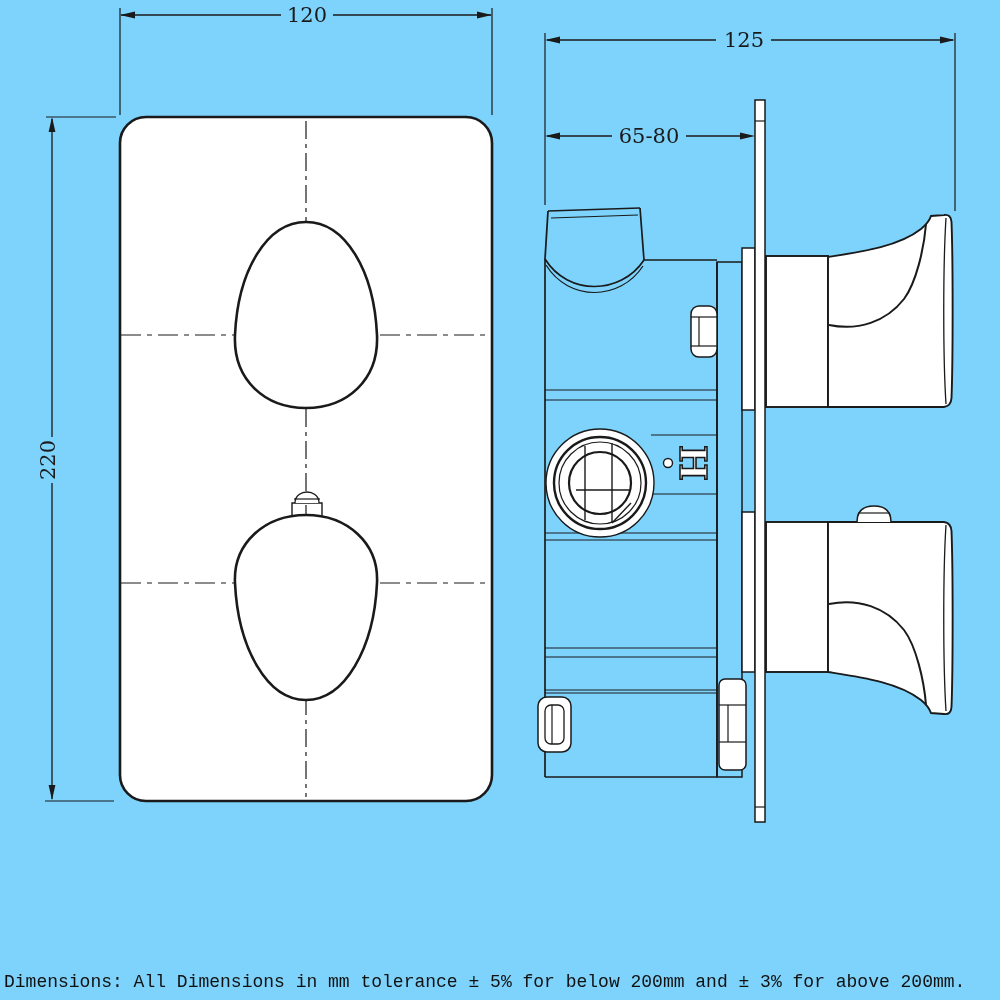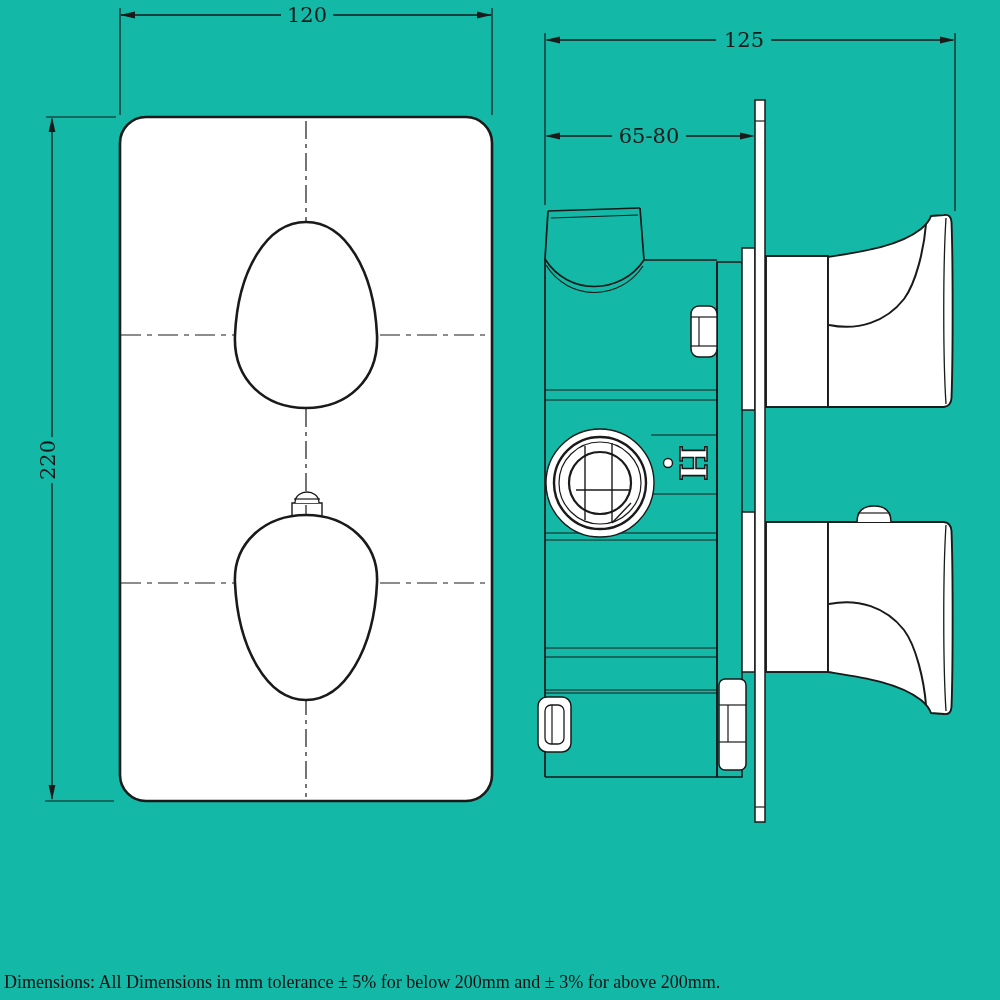--- a/index.html
+++ b/index.html
@@ -1,28 +1,28 @@
 <!DOCTYPE html>
 <html><head>
 <meta charset="utf-8">
 <style>
   html,body{margin:0;padding:0;background:#fff;}
-  .canvas{position:relative;width:1000px;height:1000px;background:#14b8a6;overflow:hidden;
+  .canvas{position:relative;width:1000px;height:1000px;background:#7dd3fc;overflow:hidden;
           font-family:"DejaVu Serif", serif;}
   svg{position:absolute;left:0;top:0;}
   .outline{fill:#ffffff;stroke:#1a1a1a;}
   .ln{fill:none;stroke:#1a1a1a;}
   .thin{fill:none;stroke:#1a1a1a;stroke-width:1.2;}
   .dim{fill:none;stroke:#1a1a1a;stroke-width:1.3;}
   .arrow{fill:#1a1a1a;stroke:none;}
   .dimtext{font-family:"DejaVu Serif", serif;font-size:21px;fill:#1a1a1a;}
   .hmark{font-family:"DejaVu Serif", serif;font-size:38px;font-weight:bold;
          fill:#ffffff;stroke:#1a1a1a;stroke-width:1.6px;}
   .footnote{position:absolute;left:4px;top:972px;width:995px;
-            font-family:Liberation Serif, serif;font-size:18px;color:#111;
+            font-family:Liberation Mono, monospace;font-size:18px;color:#111;
             white-space:nowrap;}
 </style>
 </head>
 <body>
 
 <div class="canvas">
 <svg width="1000" height="1000" viewBox="0 0 1000 1000">
 
   <g>
     <rect class="outline" x="120" y="117" width="372" height="684" rx="26" stroke-width="2.6"></rect>

